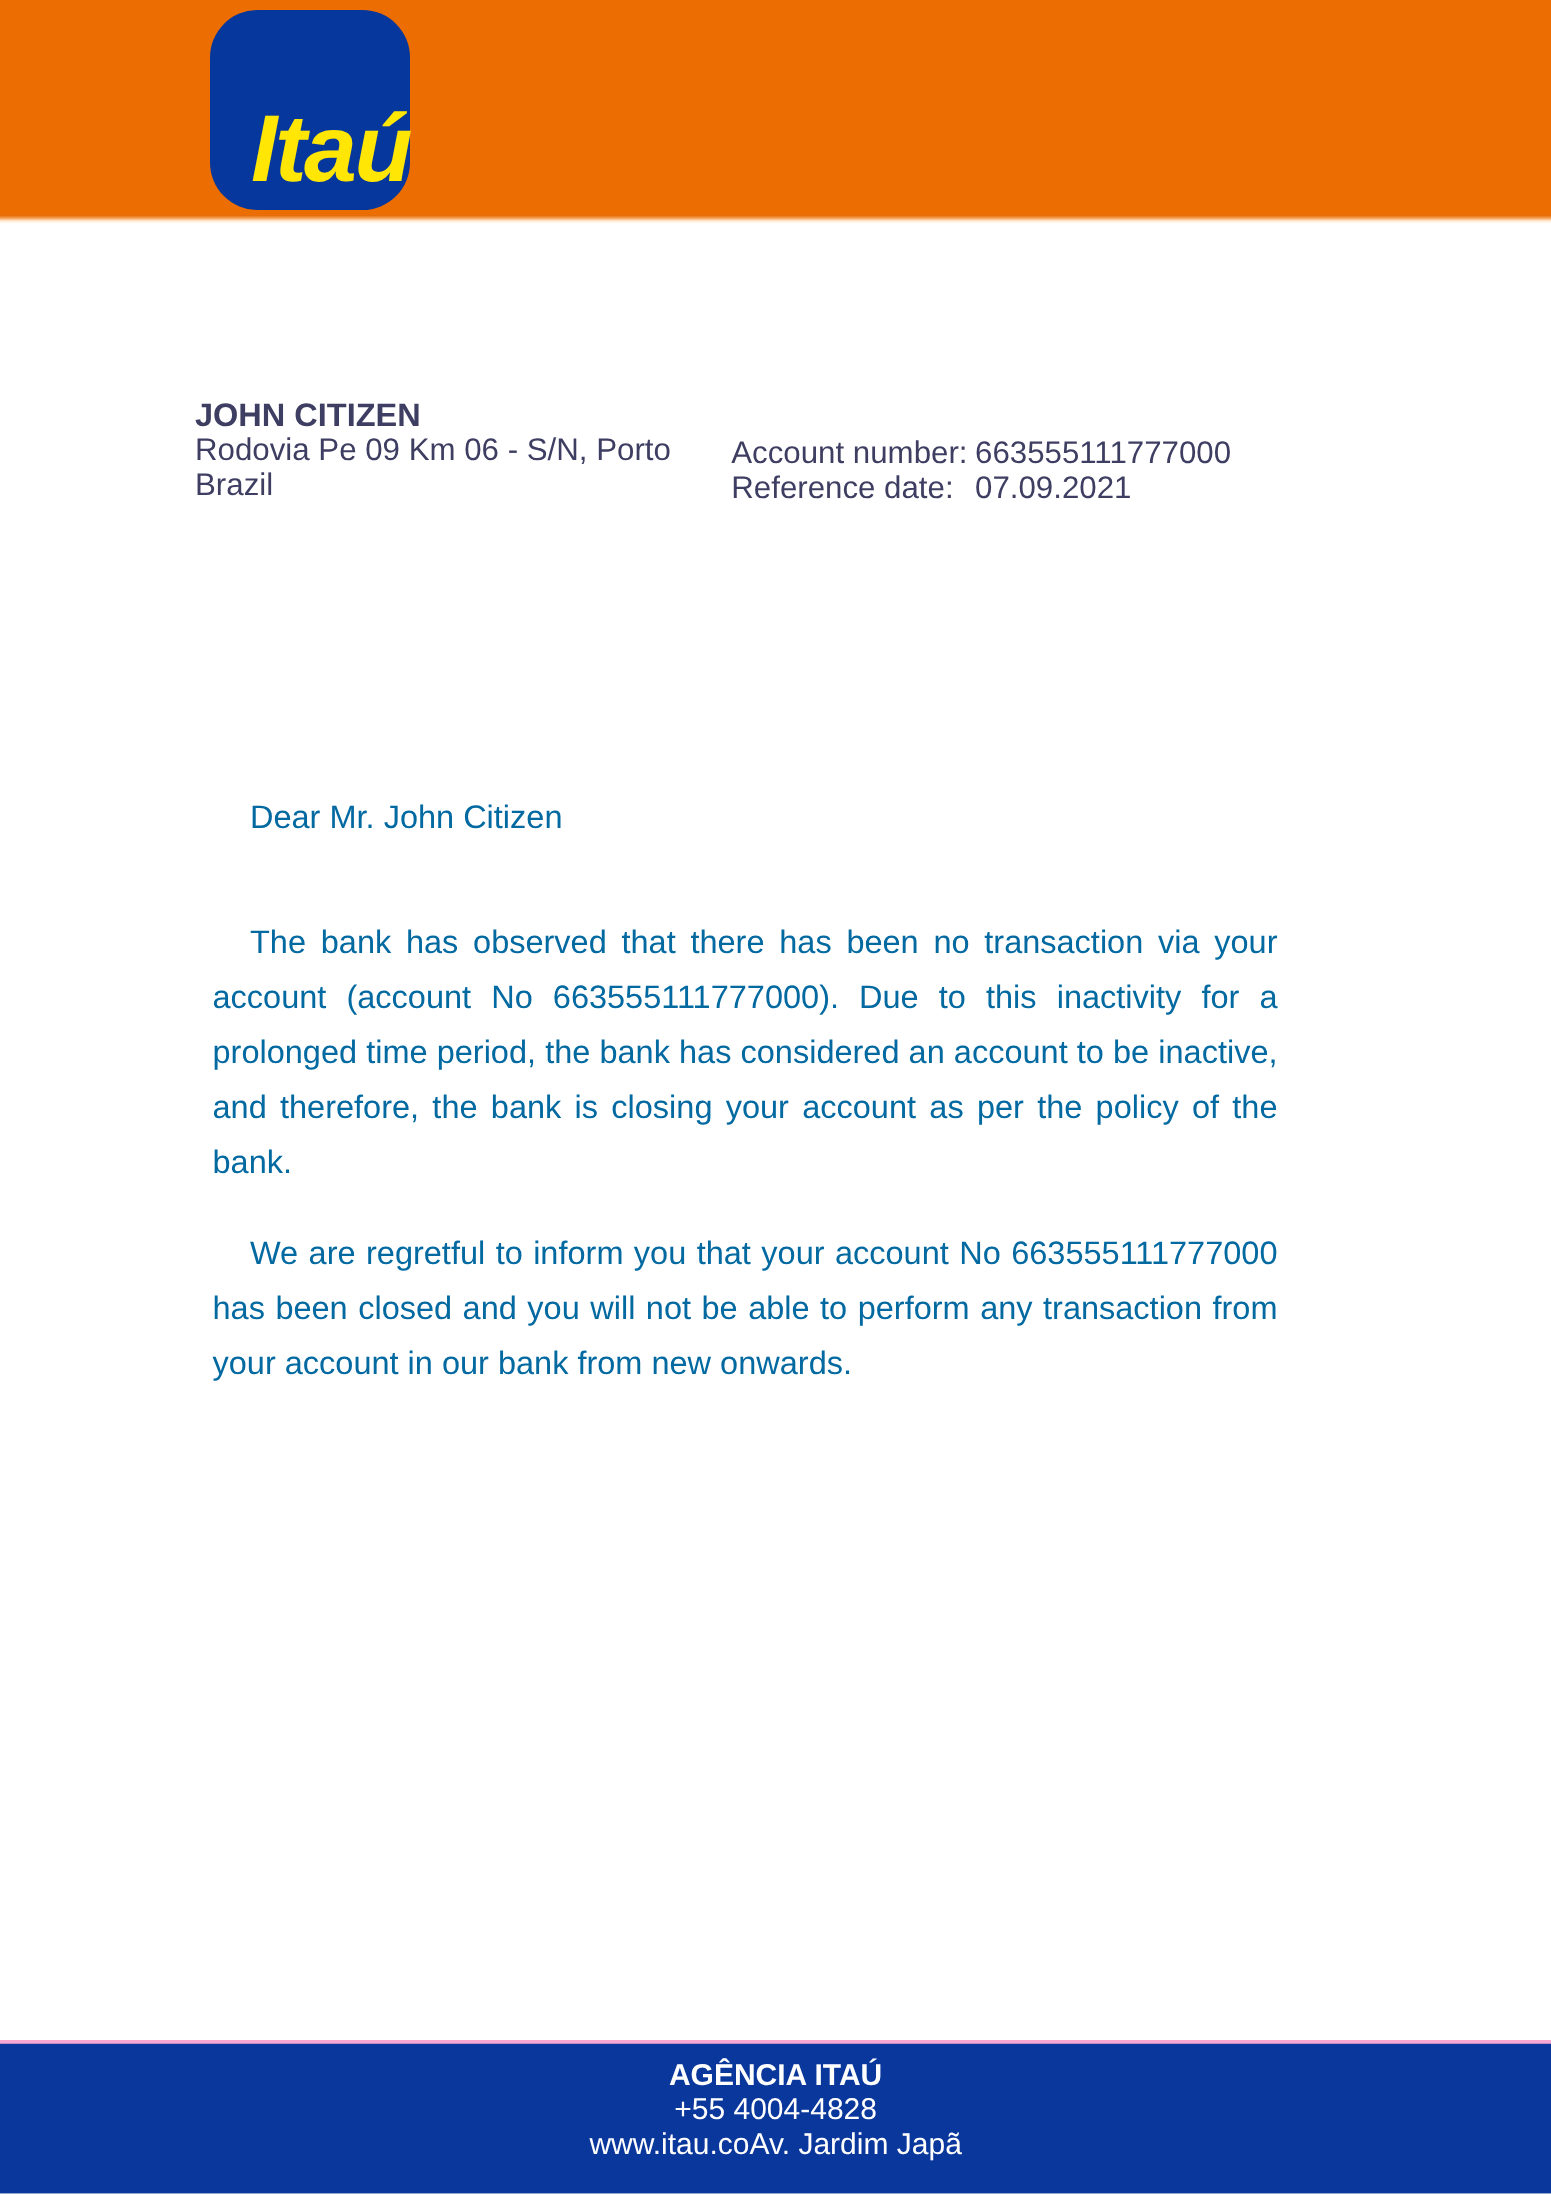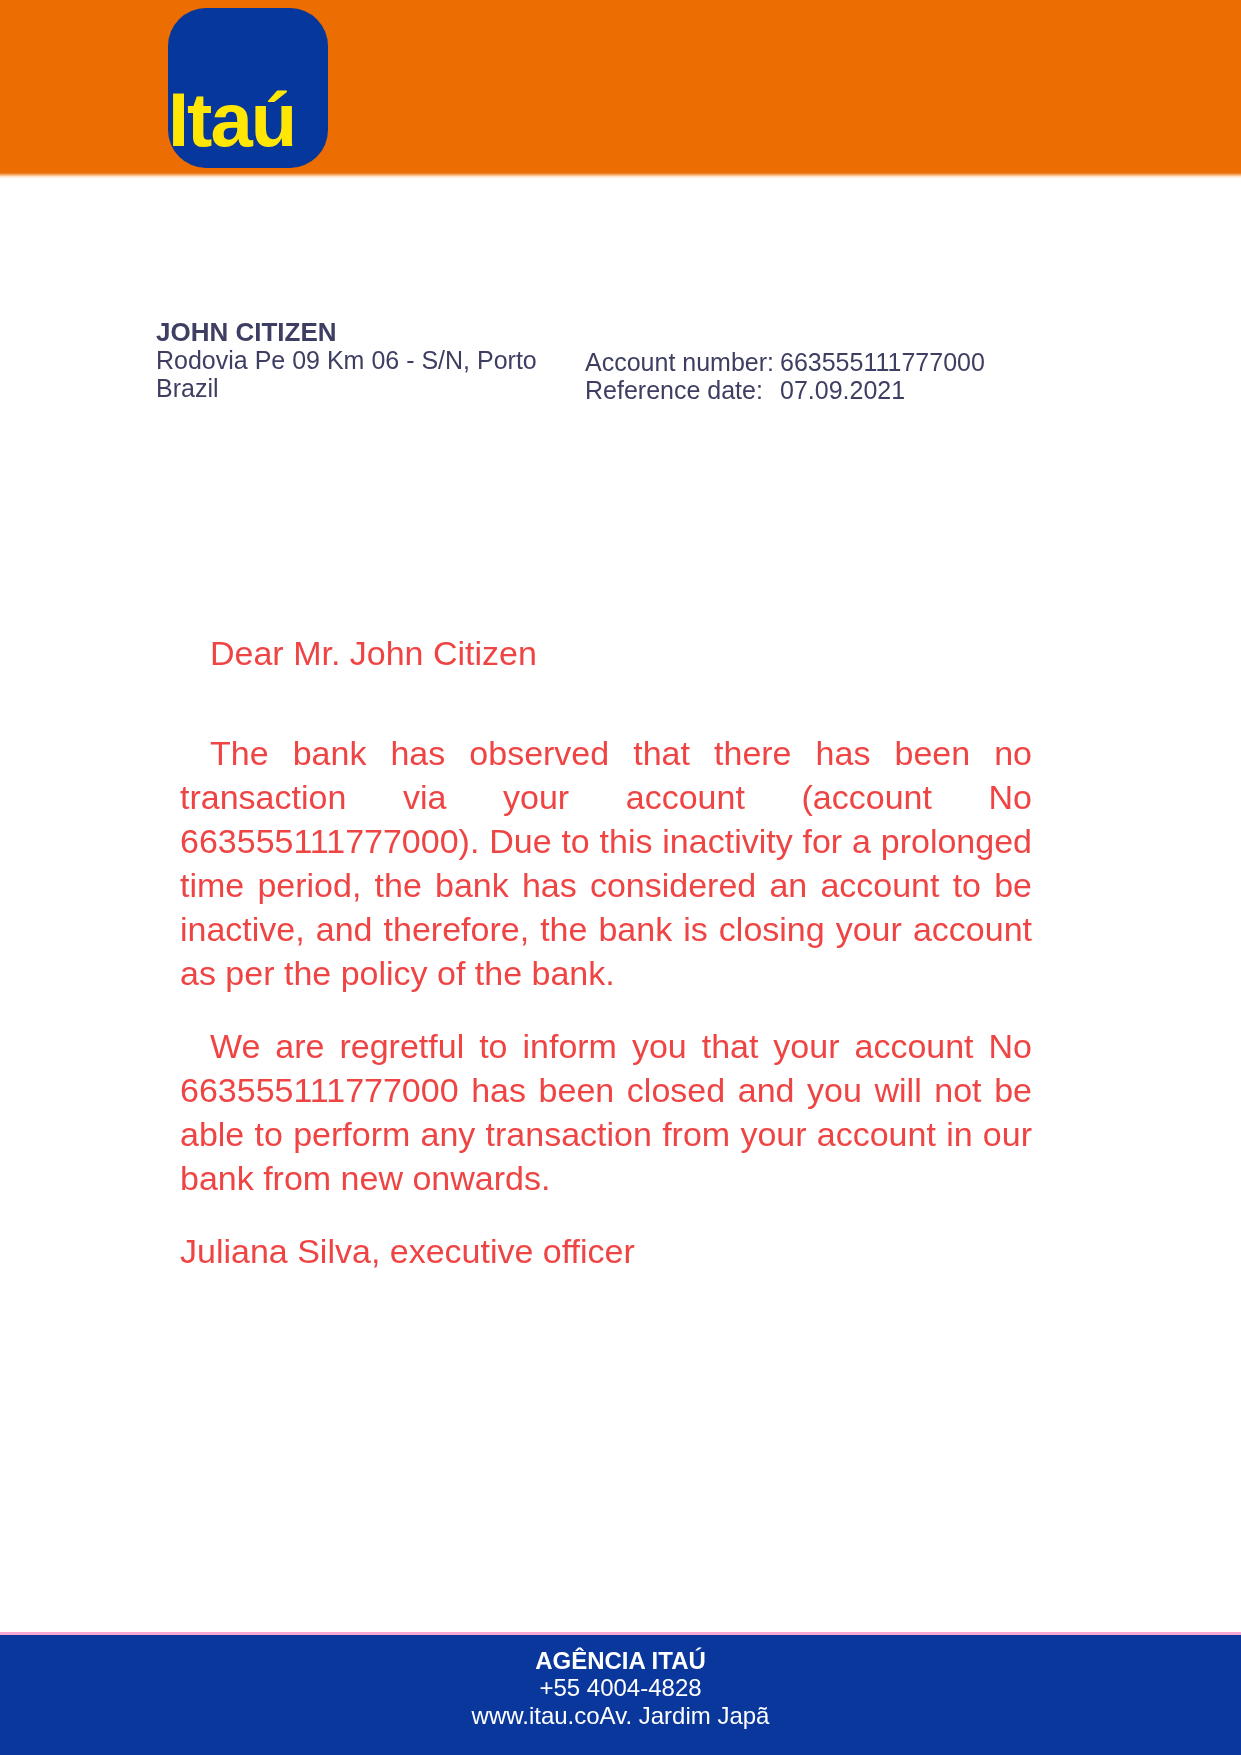--- a/index.html
+++ b/index.html
@@ -30,23 +30,24 @@
   .logo-square {
     position: absolute;
     left: 168px;
     top: 8px;
     width: 160px;
     height: 160px;
     background: #05379d;
     border-radius: 38px;
     display: flex;
     align-items: flex-end;
-    justify-content: flex-start;
+    justify-content: flex-end;
     padding-bottom: 10px;
     box-sizing: border-box;
+    font-style: italic;
   }
   .logo-text {
     color: #ffe605;
     font-size: 76px;
     font-weight: bold;
     letter-spacing: -2px;
     line-height: 1;
   }
 
   
@@ -71,25 +72,25 @@
     font-size: 25px;
     line-height: 28px;
   }
   .meta-row { display: flex; }
   .meta-label { width: 195px; }
   .meta-value { }
 
   
   .letter {
     position: absolute;
-    left: 180px;
+    left: 170px;
     top: 637px;
     width: 852px;
-    color: #ef4444;
-    font-size: 34px;
+    color: #0369a1;
+    font-size: 26px;
   }
   .greeting {
     line-height: 32px;
     text-indent: 30px;
   }
   .para {
     margin: 0;
     margin-top: 62px;
     text-indent: 30px;
     text-align: justify;
@@ -154,21 +155,20 @@
     <div class="meta-row">
       <div class="meta-label">Reference date:</div>
       <div class="meta-value">07.09.2021</div>
     </div>
   </div>
 
   <div class="letter">
     <div class="greeting">Dear Mr. John Citizen</div>
     <p class="para">The bank has observed that there has been no transaction via your account (account No 663555111777000). Due to this inactivity for a prolonged time period, the bank has considered an account to be inactive, and therefore, the bank is closing your account as per the policy of the bank.</p>
     <p class="para">We are regretful to inform you that your account No 663555111777000 has been closed and you will not be able to perform any transaction from your account in our bank from new onwards.</p>
-    <div class="signature">Juliana Silva, executive officer</div>
   </div>
 
   <div class="footer-band">
     <div class="footer-title">AGÊNCIA ITAÚ</div>
     <div class="footer-line">+55 4004-4828</div>
     <div class="footer-line">www.itau.coAv. Jardim Japã</div>
   </div>
 
 </div>
 

